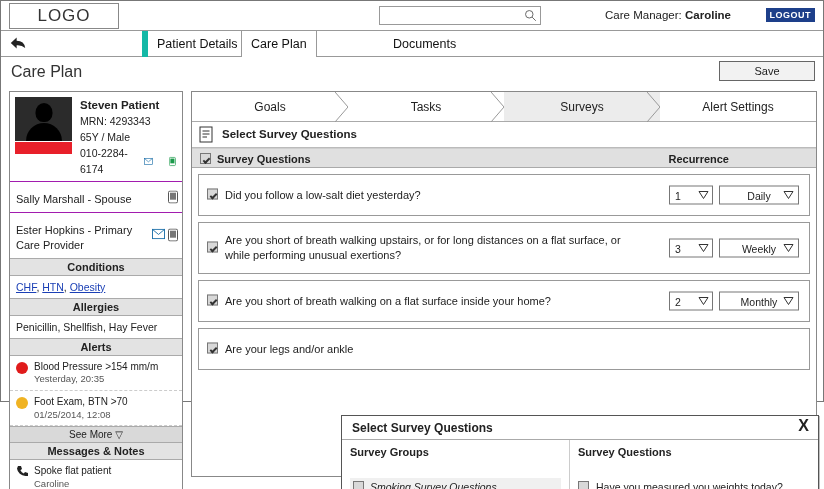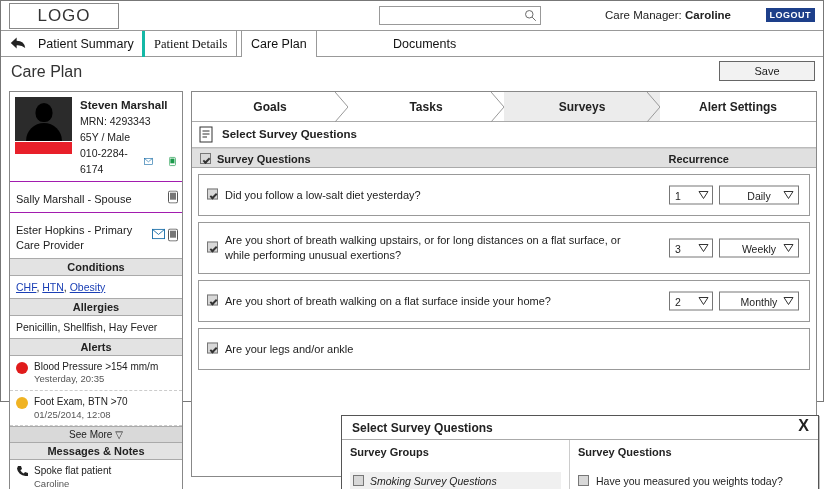--- a/index.html
+++ b/index.html
@@ -48,21 +48,21 @@
   .navbar {
     position: relative; height: 26px; border-bottom: 1px solid #999;
     background: #fff;
   }
   .back-arrow { position: absolute; left: 8px; top: 4px; width: 18px; height: 16px; }
   .nav-item {
     position: absolute; top: 0; height: 26px; line-height: 26px;
     padding: 0 9px; font-size: 12.5px; color: #111;
   }
   .nav-item.plain { border: 0; }
-  .nav-item.boxed { border-left: 3px solid #14b8a6; border-right: 1px solid #999; font-family: Liberation Serif, serif; }
+  .nav-item.boxed { border-left: 6px solid #14b8a6; border-right: 1px solid #999; }
   .nav-item.active { border-left: 1px solid #999; border-right: 1px solid #999; background: #fff; }
 
   
   .titlerow { position: relative; height: 34px; }
   .page-title {
     position: absolute; left: 10px; top: 6px; font-size: 16px; color: #333;
   }
   .save-btn {
     position: absolute; right: 8px; top: 4px; width: 96px; height: 20px;
     border: 1px solid #666; background: #f2f2f2; font-size: 11px;
@@ -119,21 +119,21 @@
   .msg-icon { position: absolute; left: 6px; top: 5px; width: 13px; height: 13px; }
 
   
   .main {
     position: absolute; left: 190px; top: 0; width: 626px;
     border: 1px solid #888; background: #fff; height: 386px;
   }
   .chev-bar { display: flex; height: 30px; border-bottom: 1px solid #aaa; }
   .chev {
     position: relative; flex: 1; display: flex; align-items: center; justify-content: center;
-    font-size: 12px; font-weight: bold; color: #222; background: #fff;
+    font-size: 12px; font-weight: normal; color: #222; background: #fff;
   }
   .chev .div {
     position: absolute; right: -1px; top: 0; width: 14px; height: 30px;
   }
   .chev.sel { background: #ececec; }
 
   .sub-head { position: relative; height: 26px; border-bottom: 1px solid #bbb; }
   .sub-head .doc-icon { position: absolute; left: 7px; top: 4px; width: 16px; height: 18px; }
   .sub-head .txt { position: absolute; left: 30px; top: 6px; font-size: 11.5px; font-weight: bold; }
 
@@ -179,21 +179,21 @@
   .modal {
     position: absolute; left: 340px; top: 324px; width: 478px; height: 142px;
     border: 1px solid #555; background: #fff; box-shadow: 1px 1px 0 rgba(0,0,0,.25);
   }
   .modal-head { position: relative; height: 24px; border-bottom: 1px solid #aaa; }
   .modal-title { position: absolute; left: 10px; top: 5px; font-size: 12px; font-weight: bold; }
   .modal-close { position: absolute; right: 9px; top: 1px; font-size: 16px; font-weight: bold; cursor: pointer; }
   .modal-body { display: flex; height: 82px; }
   .mcol-l { width: 228px; border-right: 1px solid #ccc; padding: 6px 8px; }
   .mcol-r { flex: 1; padding: 6px 8px; }
-  .mcol-title { font-size: 11px; font-weight: bold; margin-bottom: 14px; }
+  .mcol-title { font-size: 11px; font-weight: bold; margin-bottom: 20px; }
   .mopt { position: relative; padding: 3px 0 3px 18px; font-size: 10.5px; }
   .mopt .cbx { position: absolute; left: 0; top: 3px; }
   .mcol-l .mopt { background: #f0f0f0; margin-bottom: 1px; padding-left: 20px; font-style: italic; }
   .mcol-l .mopt .cbx { left: 3px; }
 </style>
 </head>
 <body>
 
 <div class="app">
 
@@ -212,21 +212,20 @@
       <span>Care Manager:</span>
       <b>Caroline</b>
     </div>
     <div class="logout-badge">LOGOUT</div>
   </div>
 
   <div class="navbar">
     <svg class="back-arrow" viewBox="0 0 20 16">
       <path d="M8.5 2 L2 8 L8.5 14 L8.5 10.5 Q14 10 18 13.5 Q17 5.5 8.5 5.5 Z" fill="#222"></path>
     </svg>
-    <div class="nav-item plain" style="left:28px;">Patient Summary</div>
     <div class="nav-item boxed" style="left:141px;">Patient Details</div>
     <div class="nav-item active" style="left:240px;">Care Plan</div>
     <div class="nav-item plain" style="left:383px;">Documents</div>
   </div>
 
   <div class="titlerow">
     <div class="page-title">Care Plan</div>
     <div class="save-btn">Save</div>
   </div>
 
@@ -236,21 +235,21 @@
 
       <div class="pat-head">
         <div class="avatar-box">
           <div class="avatar">
             <div class="head"></div>
               <div class="body"></div>
           </div>
           <div class="avatar-bar"></div>
         </div>
         <div class="pat-info">
-          <div class="pat-name">Steven Marshall</div>
+          <div class="pat-name">Steven Patient</div>
           <div>MRN: 4293343</div>
           <div>65Y / Male</div>
           <div class="pat-row-icons">
             <span>010-2284-6174</span>
             <svg width="13" height="11" viewBox="0 0 14 11">
               <rect x="0.5" y="0.5" width="13" height="10" fill="#fff" stroke="#1a6ea8"></rect>
               <path d="M0.5 0.5 L7 6 L13.5 0.5" fill="none" stroke="#1a6ea8"></path>
             </svg>
             <svg width="10" height="13" viewBox="0 0 10 13">
               <rect x="0.5" y="0.5" width="9" height="12" rx="1.5" fill="#fff" stroke="#1a9a4a"></rect>

